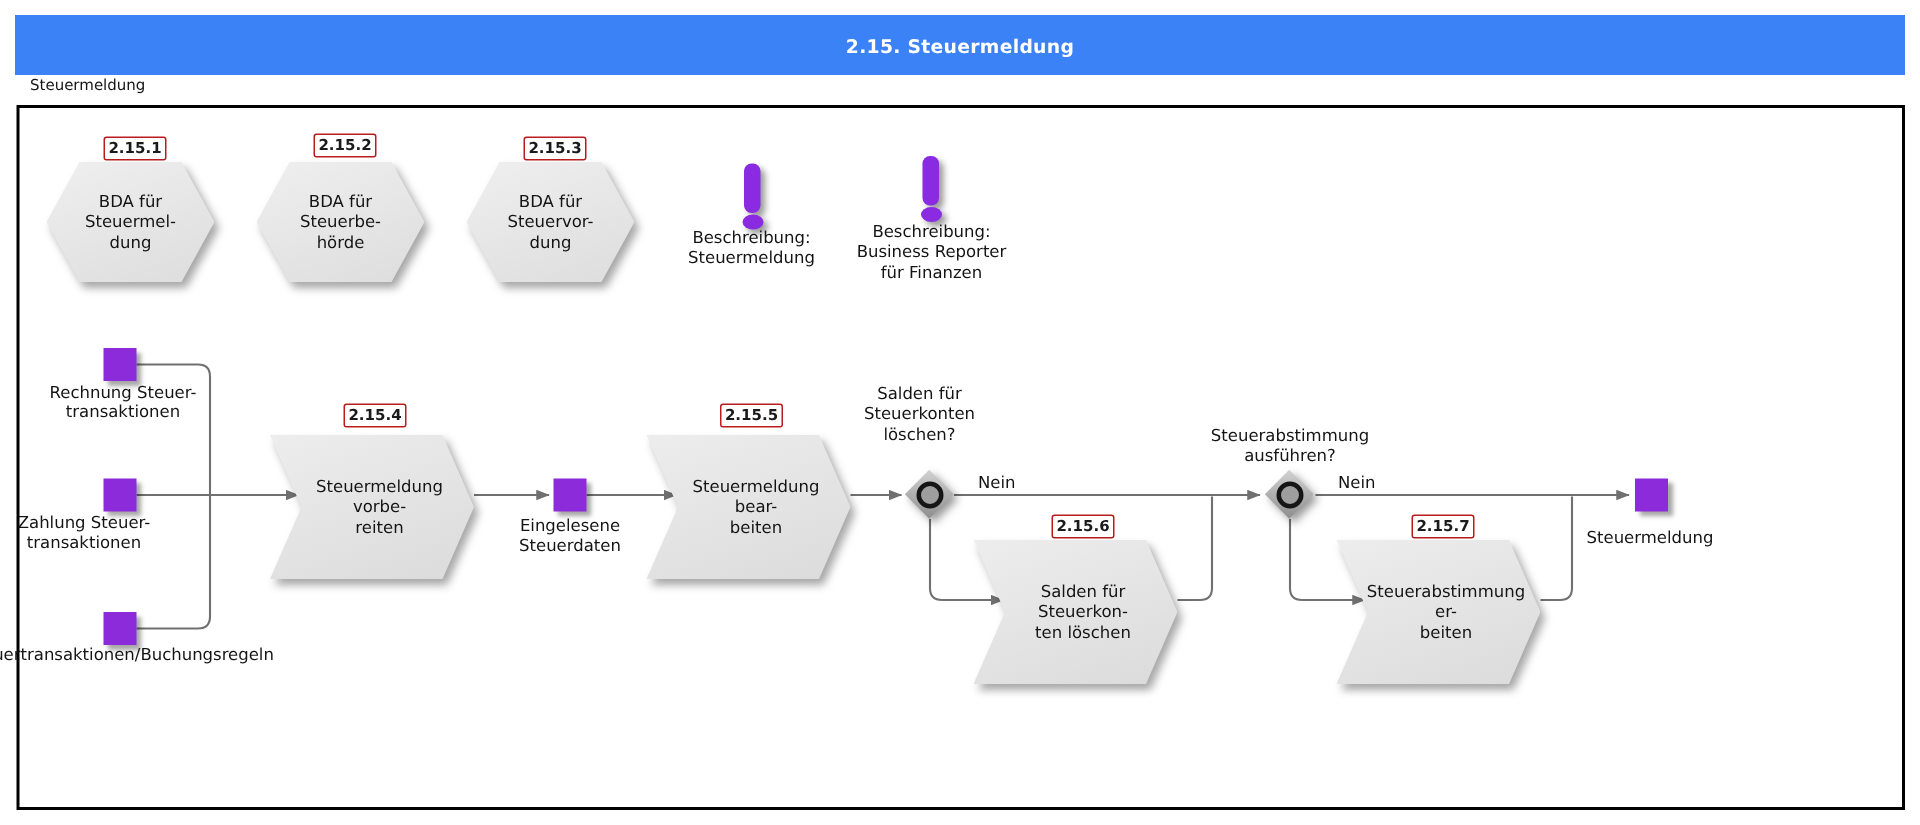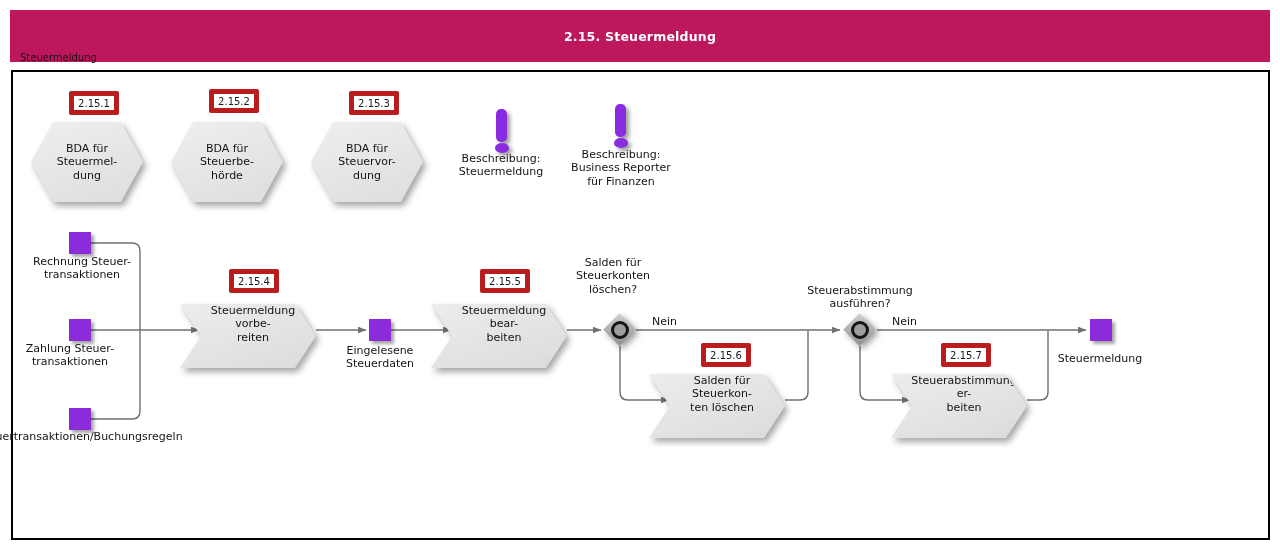--- a/index.html
+++ b/index.html
@@ -5,21 +5,21 @@
   html,body { margin:0; padding:0; }
   body {
     width:1280px; height:550px; overflow:hidden; background:#ffffff;
     font-family:"DejaVu Sans", sans-serif; color:#141414;
     position:relative;
   }
   .abs { position:absolute; }
 
   
   .header {
-    left:10px; top:10px; width:1260px; height:52px; background:#be185d;
+    left:10px; top:10px; width:1260px; height:40px; background:#3b82f6;
     display:flex; align-items:center; justify-content:center;
   }
   .header .title { color:#ffffff; font-weight:bold; font-size:12.5px; letter-spacing:.2px; }
 
   .pool-label { left:20px; top:52px; font-size:10px; }
 
   .container-box {
     left:11px; top:70px; width:1259px; height:470px;
     border:2px solid #000; box-sizing:border-box; background:#fff;
   }
@@ -28,41 +28,41 @@
 
   
   .lbl {
     font-size:11px; line-height:1.22; text-align:center;
     white-space:pre-line; color:#141414;
   }
   .lbl-left { text-align:right; }
 
   
   .badge {
-    width:40px; height:14px; background:#fff; border:5px solid #b91c1c;
+    width:40px; height:14px; background:#fff; border:1px solid #b91c1c;
     border-radius:2px; display:flex; align-items:center; justify-content:center;
-    font-size:10px; color:#1a1a1a;
-  }
-
-  
-  .shape-shadow { filter:drop-shadow(3px 4px 3px rgba(0,0,0,.35));margin-top:14px; }
+    font-size:10px; color:#1a1a1a;font-weight:bold;
+  }
+
+  
+  .shape-shadow { filter:drop-shadow(3px 4px 3px rgba(0,0,0,.35)); }
   .hex {
     width:112px; height:80px;
     background:linear-gradient(160deg,#efefef 0%,#dddddd 100%);
     clip-path:polygon(0 50%, 22px 0, calc(100% - 22px) 0, 100% 50%, calc(100% - 22px) 100%, 22px 100%);
     display:flex; align-items:center; justify-content:center;
     text-align:center; box-sizing:border-box; padding:0 14px;
   }
 
   
   .chevron {
-    width:136px; height:64px;
+    width:136px; height:96px;
     background:linear-gradient(160deg,#ededed 0%,#dbdbdb 100%);
     clip-path:polygon(0 0, calc(100% - 21px) 0, 100% 50%, calc(100% - 21px) 100%, 0 100%, 21px 50%);
-    display:flex; align-items:flex-start; justify-content:center;
+    display:flex; align-items:center; justify-content:center;
     text-align:center; box-sizing:border-box; padding:0 10px 0 20px;
   }
 
   
   .event {
     width:22px; height:22px; background:#8B2BD9;
     box-shadow:3px 3px 3px rgba(0,0,0,.35);
   }
 
   
@@ -149,21 +149,21 @@
 </div>
 <div class="abs lbl" style="left:551px;top:148px;width:140px">Beschreibung:
 Business Reporter
 für Finanzen</div>
 
 <div class="abs event" style="left:69px;top:232px"></div>
 <div class="abs lbl" style="left:14px;top:255px;width:136px">Rechnung Steuer-
 transaktionen</div>
 
 <div class="abs event" style="left:69px;top:319px"></div>
-<div class="abs lbl" style="left:14px;top:342px;width:112px">Zahlung Steuer-
+<div class="abs lbl" style="left:0;top:342px;width:112px">Zahlung Steuer-
 transaktionen</div>
 
 <div class="abs event" style="left:69px;top:408px"></div>
 <div class="abs lbl" style="left:-26px;top:430px;width:212px">Steuertransaktionen/Buchungsregeln</div>
 
 <div class="abs badge" style="left:229px;top:269px">2.15.4</div>
 <div class="abs shape-shadow" style="left:180px;top:290px">
   <div class="chevron">
       <span class="lbl">Steuermeldung vorbe-
 reiten</span>

